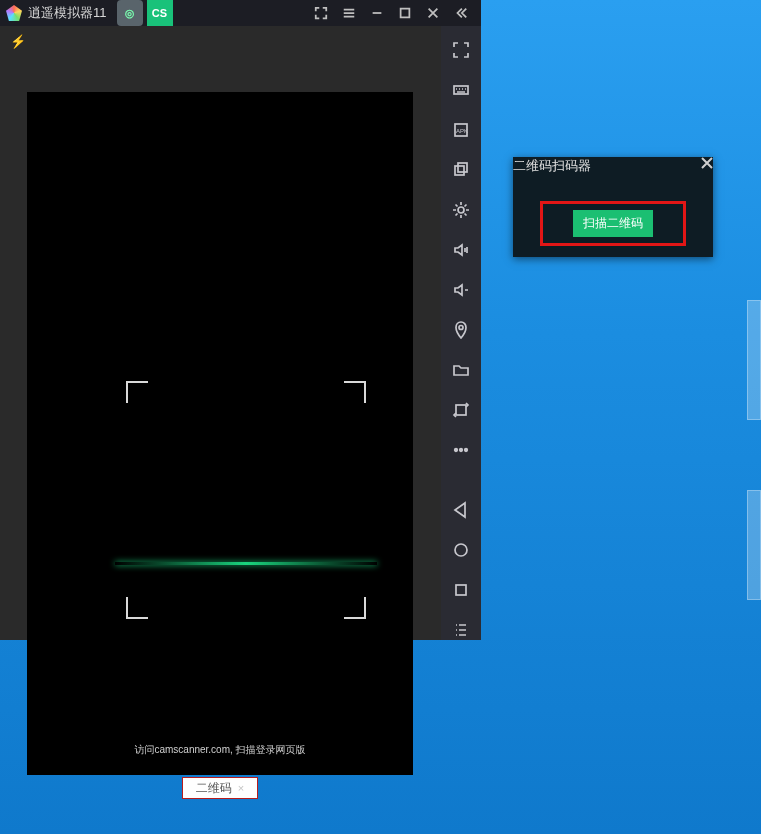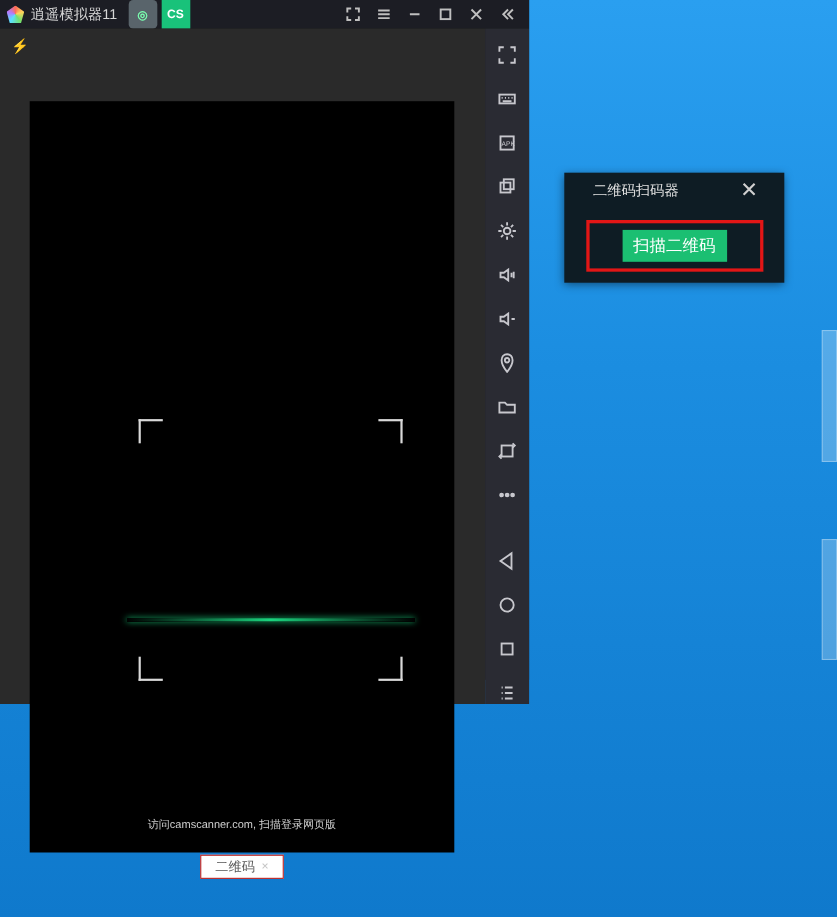--- a/index.html
+++ b/index.html
@@ -87,31 +87,31 @@
   .sb-btn svg { width: 18px; height: 18px; stroke: currentColor; fill: none; stroke-width: 1.7; }
   .sb-gap { flex: 1; }
 
   
   .popup {
     position: absolute; left: 513px; top: 157px; width: 200px; height: 100px;
     background: #0e1c24; display: flex; flex-direction: column;
     box-shadow: 0 2px 8px rgba(0,0,0,0.5);
   }
   .popup-title {
-    height: 32px; display: flex; align-items: center; justify-content: space-between;
-    padding: 0 26px; color: #e0e0e0; font-size: 13px;
+    height: 32px; display: flex; justify-content: space-between;
+    padding: 0 0; color: #e0e0e0; font-size: 13px;
   }
   .popup-close { cursor: pointer; color: #cfcfcf; }
   .popup-close svg { width: 12px; height: 12px; stroke: currentColor; stroke-width: 2; }
   .popup-body { flex: 1; display: flex; align-items: center; justify-content: center; }
   .highlight-frame {
     border: 3px solid #e21616; padding: 6px 30px;
   }
   .scan-btn {
-    background: #1bbf72; color: #fff; font-size: 15px; padding: 5px 10px;
+    background: #1bbf72; color: #fff; font-size: 12px; padding: 5px 10px;
     cursor: pointer; user-select: none;
   }
 </style>
 </head>
 <body>
 
 <div class="win-decor" id="wd1"></div>
 <div class="win-decor" id="wd2"></div>
 
 <div class="emulator">

